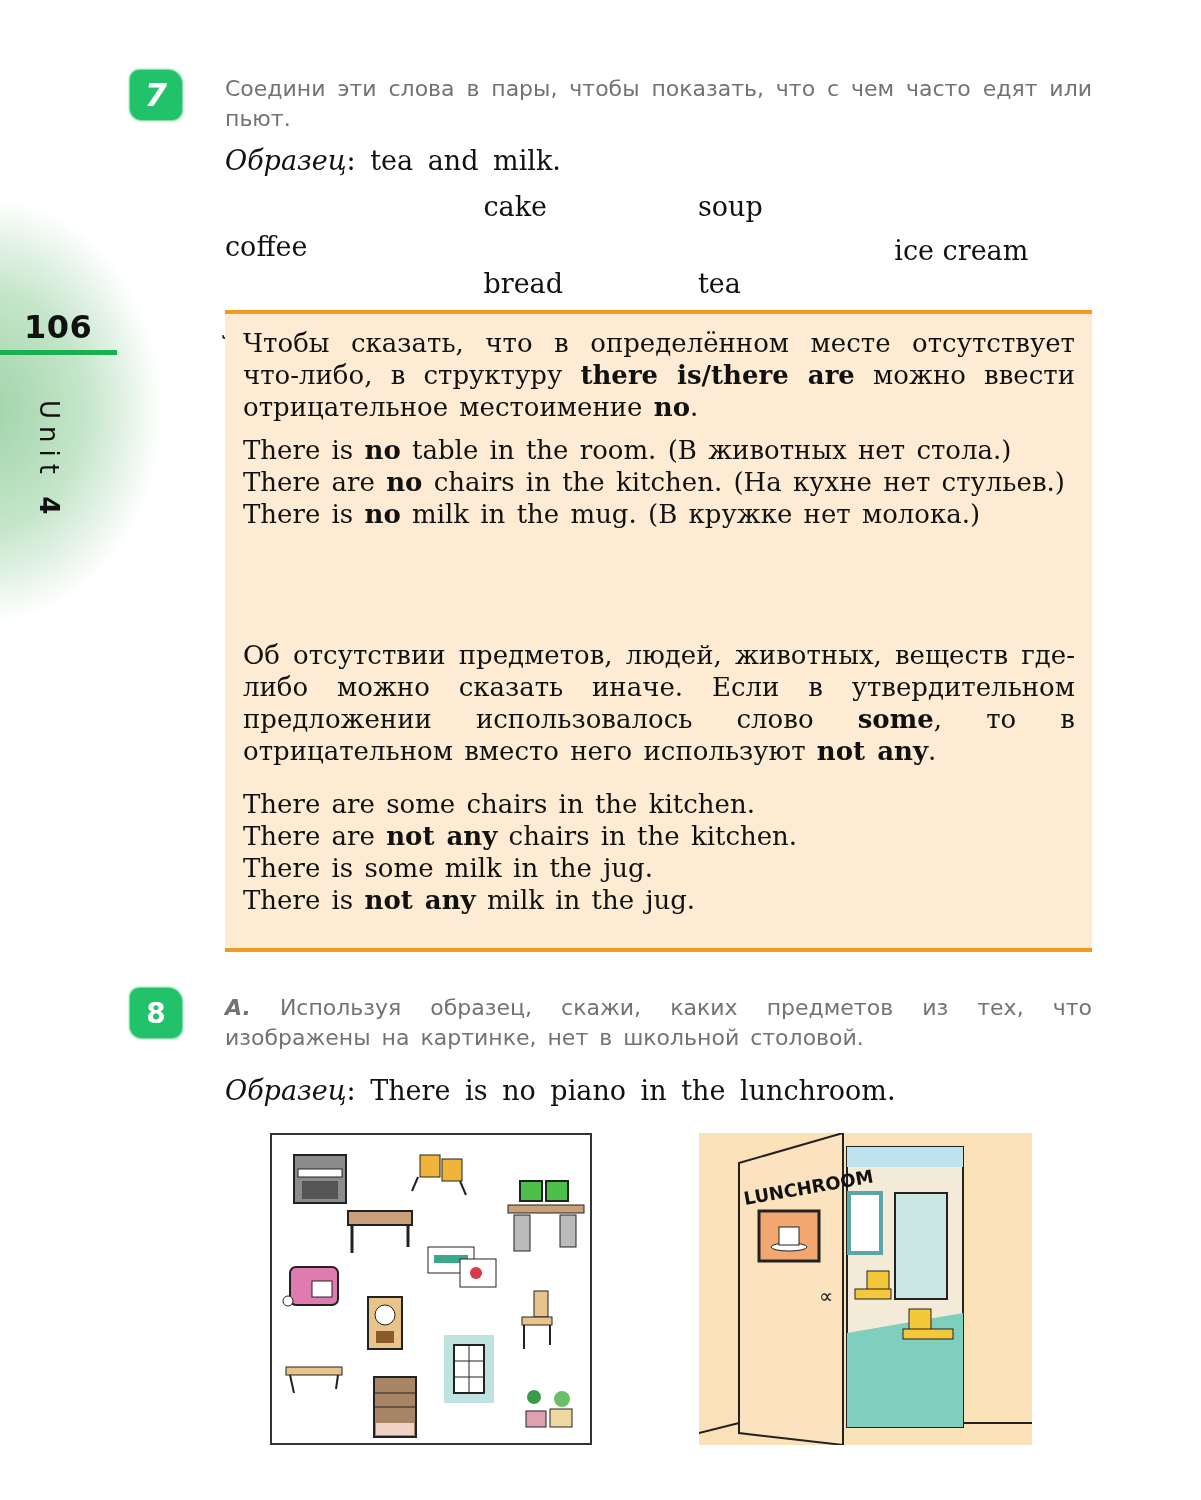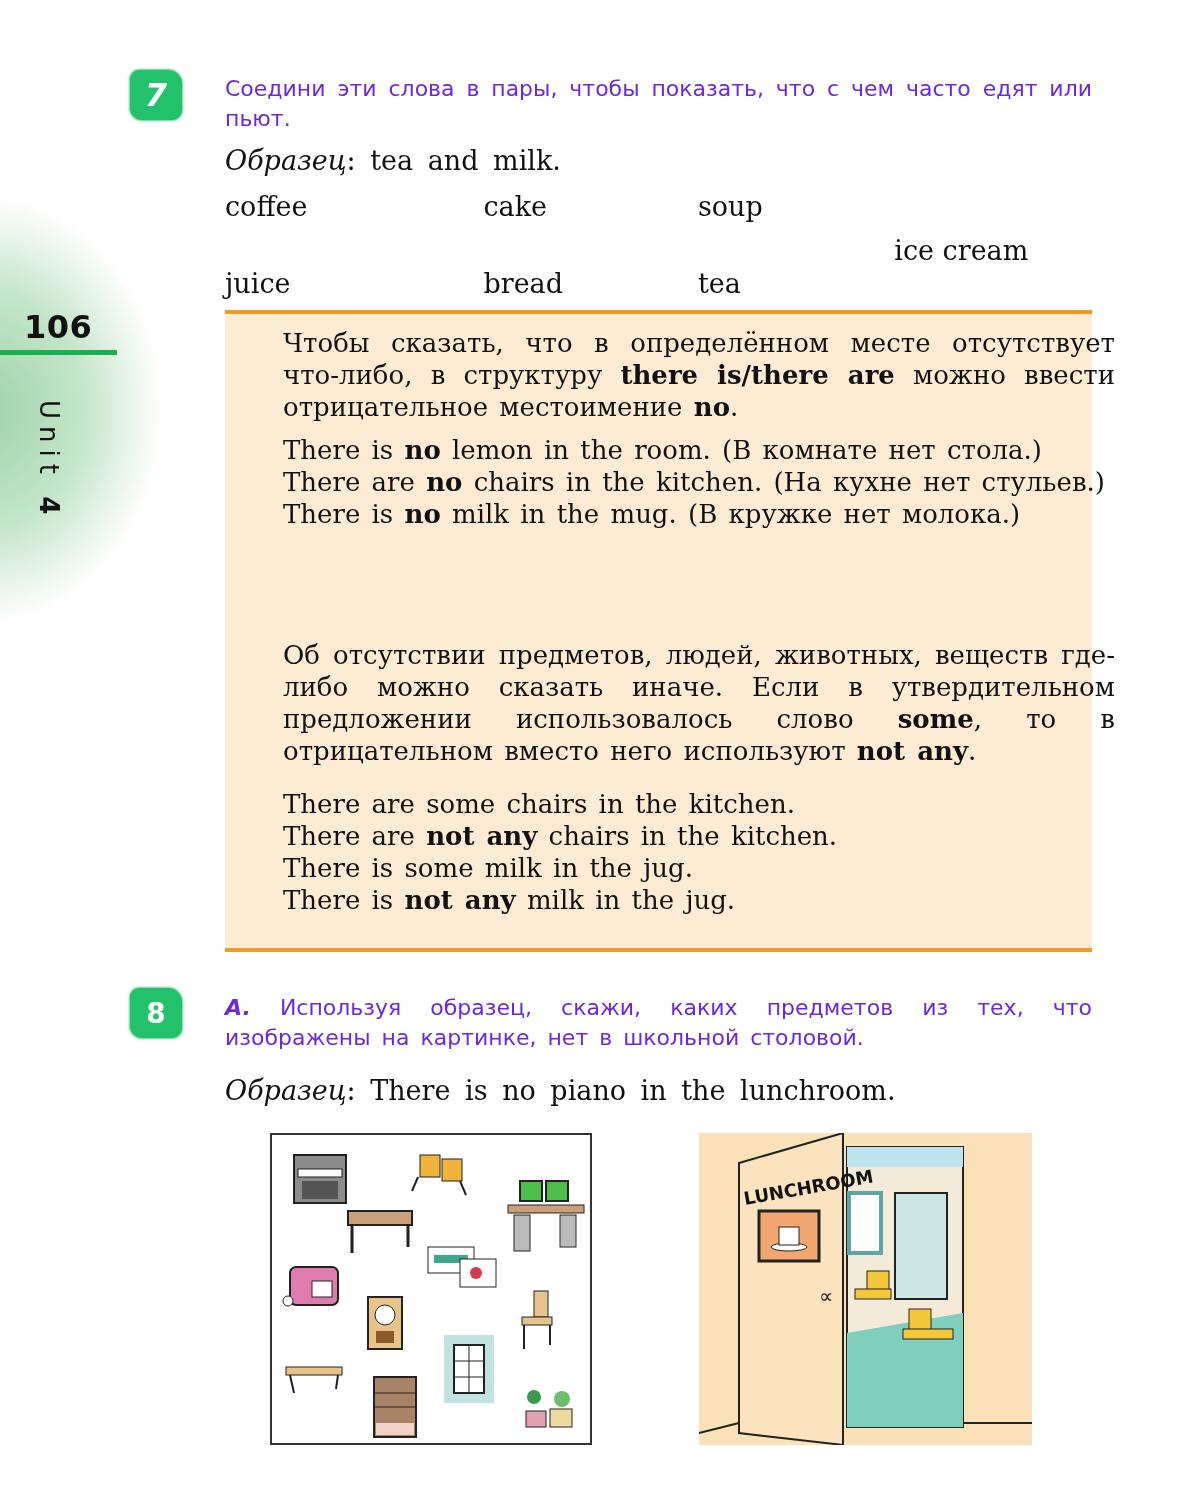--- a/index.html
+++ b/index.html
@@ -27,40 +27,40 @@
   .badge {
     position: absolute; width: 52px; height: 50px; background: #22c26b; border-radius: 9px 14px 10px 12px;
     color: #fff; font-family: "DejaVu Sans", sans-serif; font-weight: bold; font-size: 32px;
     display: flex; align-items: center; justify-content: center; box-shadow: 0 0 2px 1px #5fd18f;
   }
   .badge-7 { left: 130px; top: 70px; font-style: italic; }
   .badge-8 { left: 130px; top: 988px; font-size: 28px; }
 
   .sans-instr {
     position: absolute; left: 225px; width: 867px; font-family: "DejaVu Sans", sans-serif;
-    font-size: 22px; line-height: 30px; text-align: justify; word-spacing: 4px; color: #6d28d9;
+    font-size: 22px; line-height: 30px; text-align: justify; word-spacing: 4px; color: #737373;
   }
   .sample {
     position: absolute; left: 225px; font-family: "DejaVu Serif", serif; font-size: 27px; word-spacing: 6px;
   }
   .sample i { font-style: italic; }
 
   .words { position: absolute; left: 225px; top: 190px; width: 880px; font-family: "DejaVu Serif", serif; font-size: 27px; line-height: 33px; }
   .words-row { display: flex; }
   .words-row span { display: block; }
-  .c1 { width: 226px; } .c2 { width: 224px; margin-left: 42px; } .c3 { width: 205px; } .c4 { width: 220px; margin-top: 44px; }
+  .c1 { width: 226px; margin-top: 40px; } .c2 { width: 224px; margin-left: 42px; } .c3 { width: 205px; } .c4 { width: 220px; margin-top: 44px; }
 
   
   .rule-box {
     position: absolute; left: 225px; top: 310px; width: 867px; height: 642px; background: #fdecd3;
     border-top: 4px solid #f29a22; border-bottom: 4px solid #f29a22; box-sizing: border-box;
   }
   .rule-text {
     position: absolute; left: 243px; width: 832px; font-family: "DejaVu Serif", serif; font-size: 26px;
-    line-height: 32px; text-align: justify; word-spacing: 3px; color: #111; margin-left: 40px;
+    line-height: 32px; text-align: justify; word-spacing: 3px; color: #111;
   }
   .rule-text p { margin: 0; }
 
   
   .objects-img {
     position: absolute; left: 270px; top: 1133px; width: 322px; height: 312px; border: 2px solid #333;
     background: #fff; box-sizing: border-box;
   }
   .lunch-img {
     position: absolute; left: 699px; top: 1133px; width: 333px; height: 312px; background: #fbe1b8; overflow: hidden;
@@ -103,21 +103,21 @@
     </div>
   </div>
 
   <div class="rule-box"></div>
 
   <div class="rule-text" style="top:327px;">
     <p><span>Чтобы сказать, что в определённом месте отсутствует что-либо, в структуру </span><b>there is/there are</b><span> можно ввести отрицательное местоимение </span><b>no</b><span>.</span></p>
   </div>
 
   <div class="rule-text" style="top:434px;">
-    <p><span>There is </span><b>no</b><span> lemon in the room. (В комнате нет стола.)</span></p>
+    <p><span>There is </span><b>no</b><span> table in the room. (В животных нет стола.)</span></p>
     <p><span>There are </span><b>no</b><span> chairs in the kitchen. (На кухне нет стульев.)</span></p>
     <p><span>There is </span><b>no</b><span> milk in the mug. (В кружке нет молока.)</span></p>
   </div>
 
   <div class="rule-text" style="top:639px;">
     <p><span>Об отсутствии предметов, людей, животных, веществ где-либо можно сказать иначе. Если в утвердительном предложении использовалось слово </span><b>some</b><span>, то в отрицательном вместо него используют </span><b>not any</b><span>.</span></p>
   </div>
 
   <div class="rule-text" style="top:788px; text-align:left;">
     <p><span>There are some chairs in the kitchen.</span></p>

